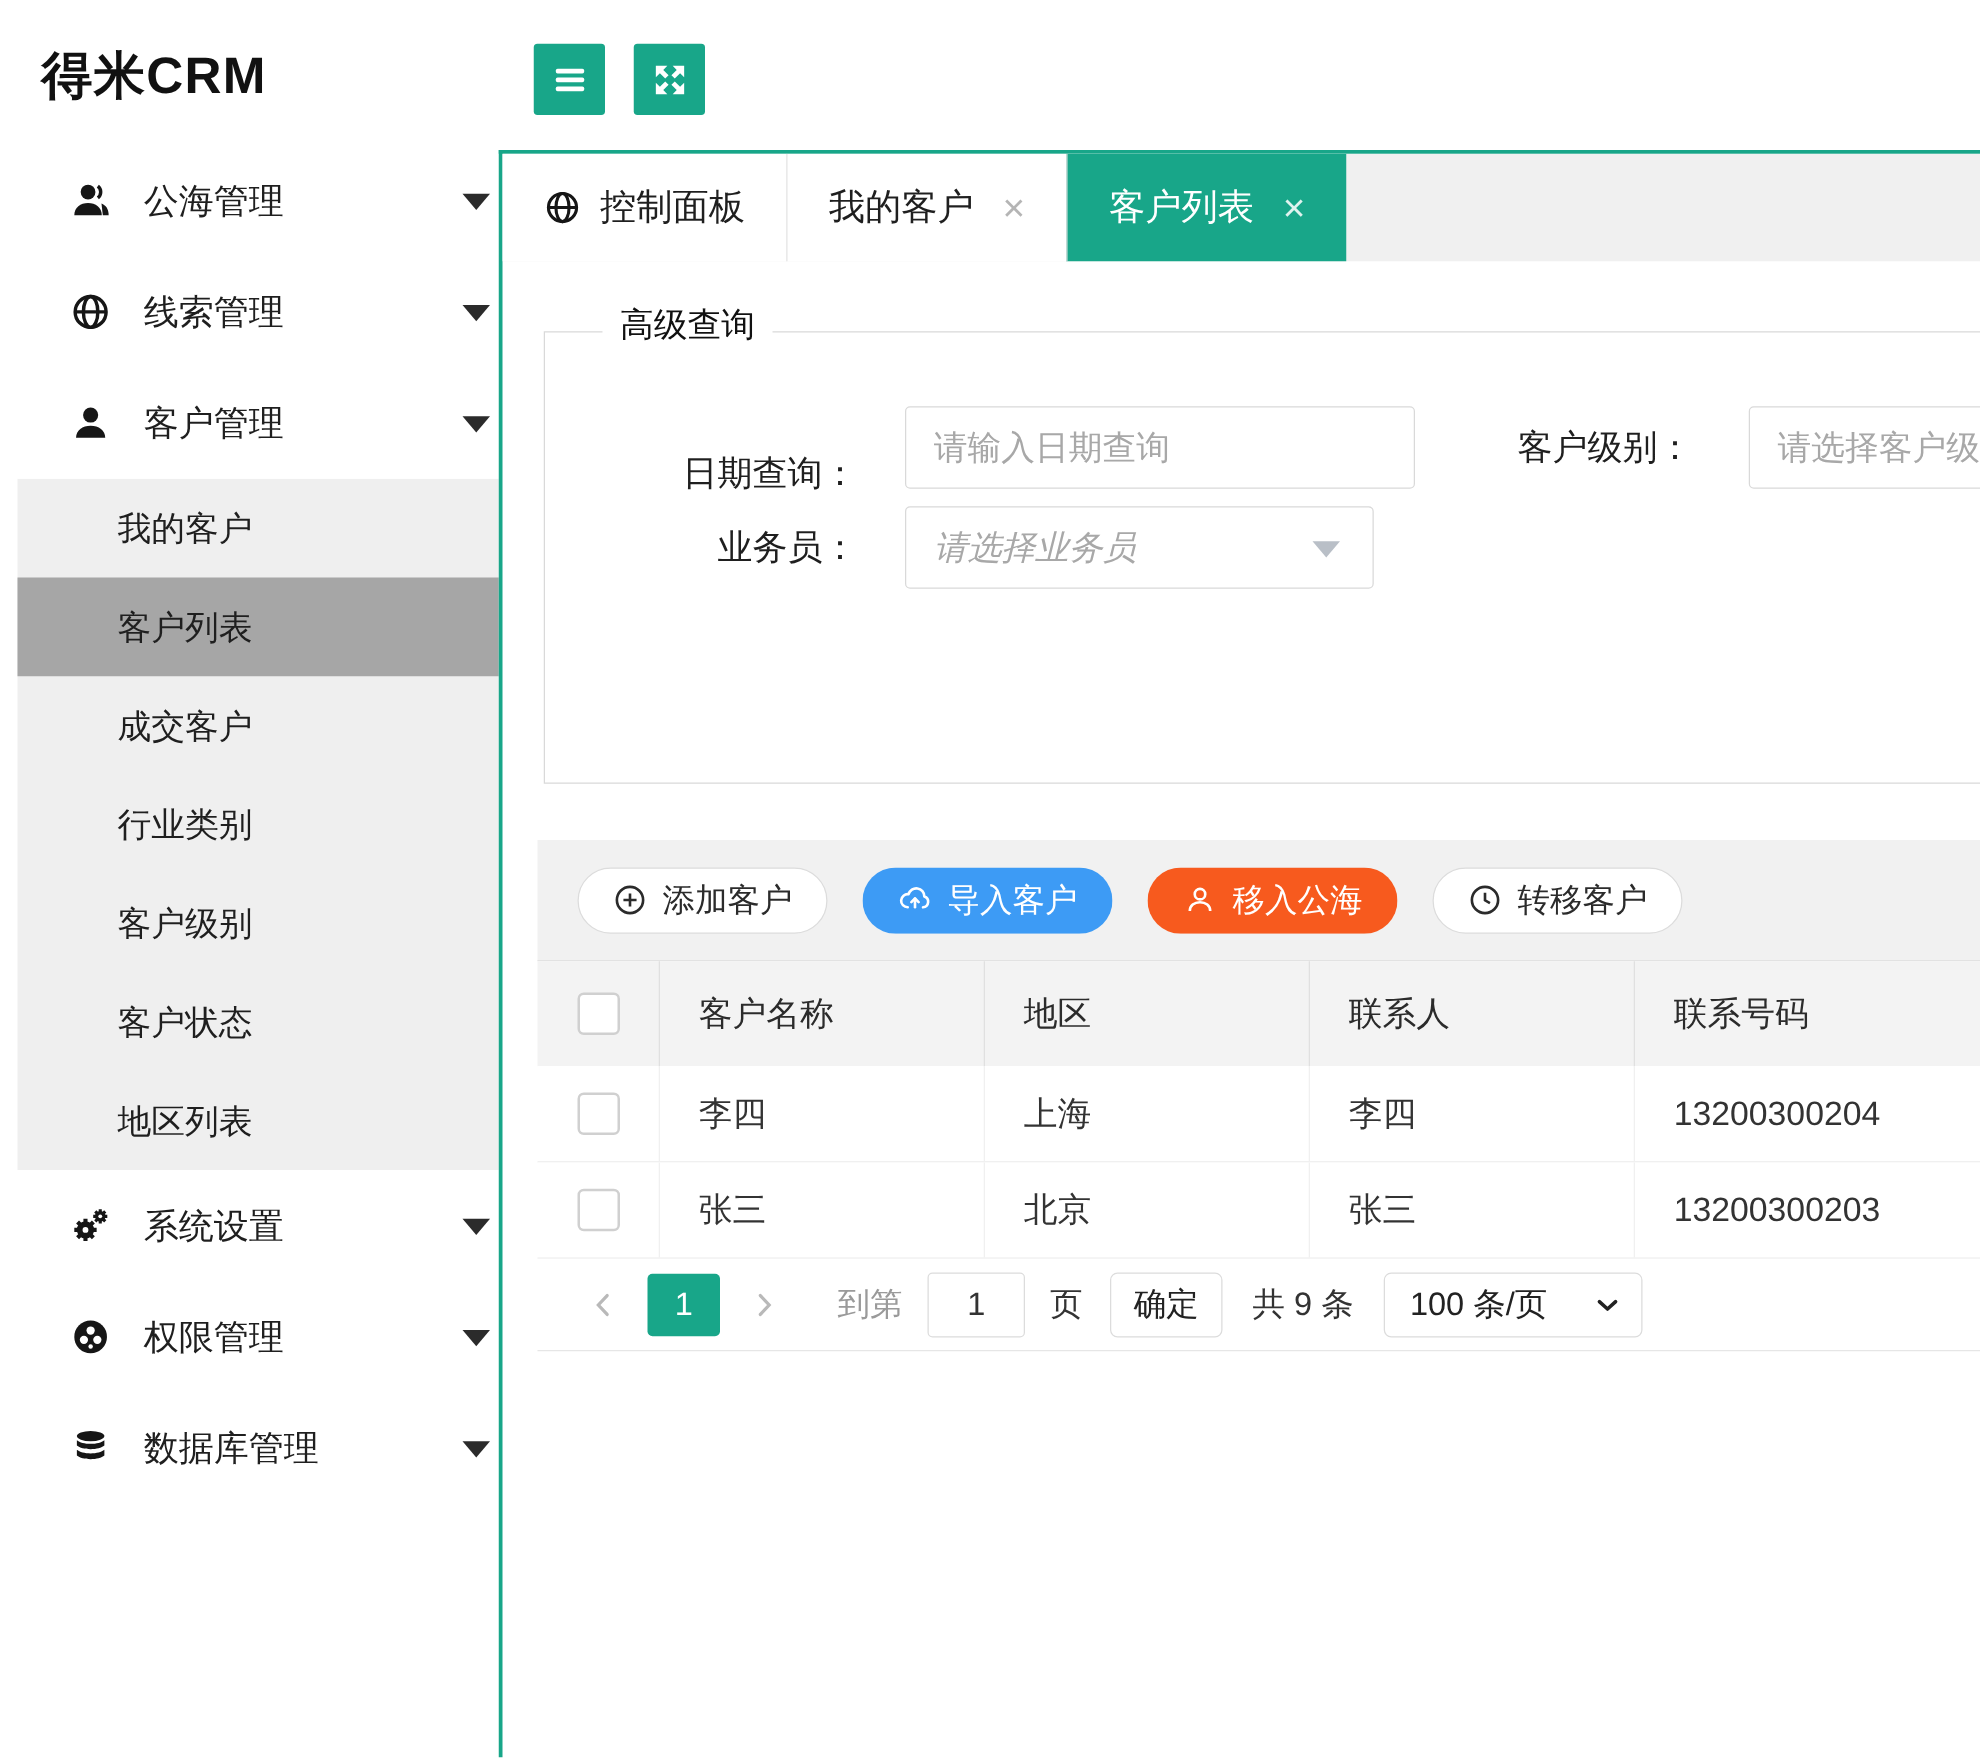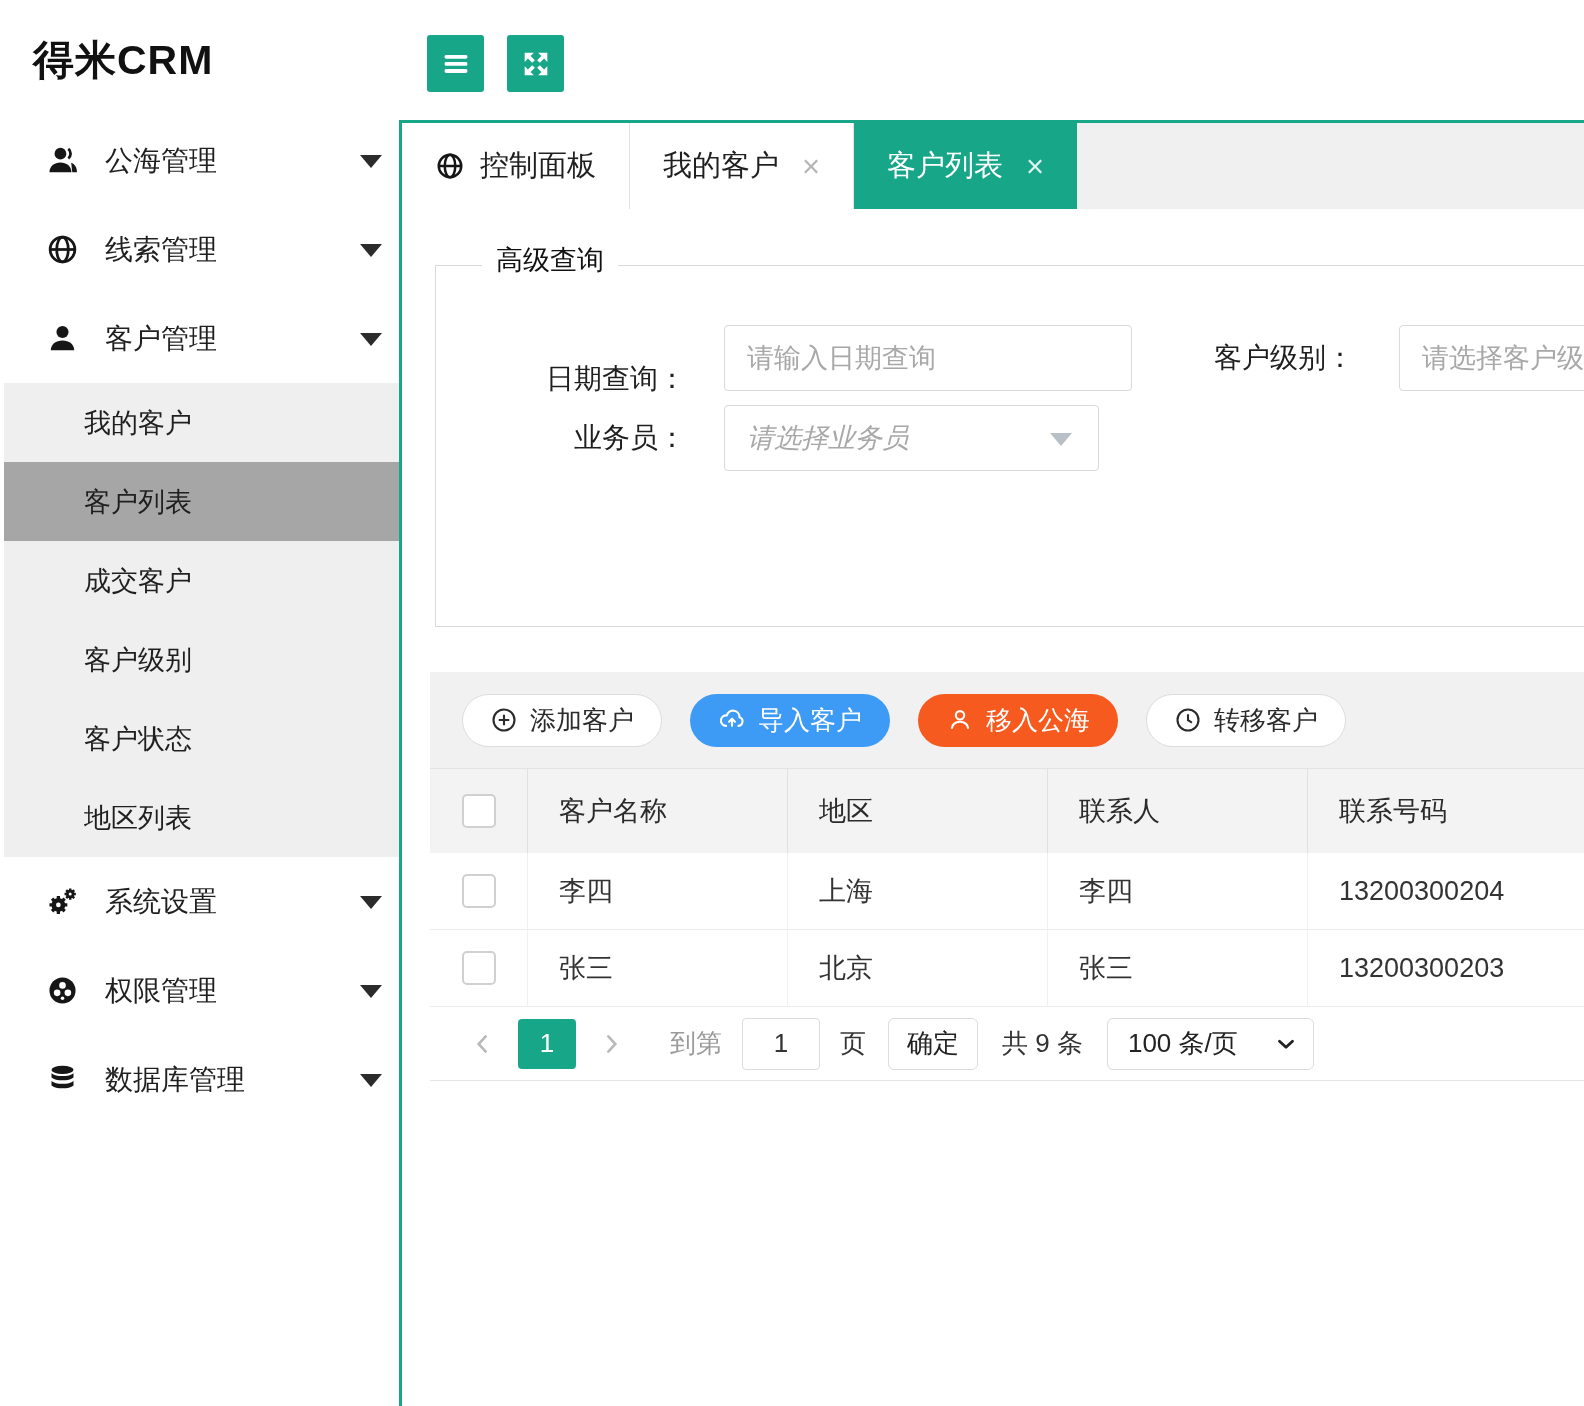--- a/index.html
+++ b/index.html
@@ -10,21 +10,21 @@
     --submenu-bg:#efefef;
   }
   *{margin:0;padding:0;box-sizing:border-box;}
   html,body{width:1584px;height:1406px;}
   body{position:relative;overflow:hidden;background:#fff;color:#222;
        font-family:"Liberation Sans","DejaVu Sans",sans-serif;}
 
   
   .sidebar{position:absolute;left:0;top:0;width:397px;height:1406px;background:#fff;}
   .logo{position:absolute;left:33px;top:33px;font-size:41px;font-weight:600;color:#111;letter-spacing:1px;}
-  .nav{position:absolute;left:4px;top:116px;width:100%;}
+  .nav{position:absolute;left:14px;top:116px;width:100%;}
   .nav-group{position:relative;display:flex;align-items:center;height:89px;padding-left:42px;
              font-size:28px;color:#1f1f1f;cursor:pointer;background:#fff;}
   .nav-icon{width:33px;height:33px;margin-right:26px;display:inline-flex;color:#161616;flex:none;}
   .nav-icon svg{width:100%;height:100%;}
   .caret{position:absolute;right:19px;top:50%;margin-top:-6px;width:0;height:0;
          border-left:11px solid transparent;border-right:11px solid transparent;border-top:13px solid #2b2b2b;}
   .submenu{background:var(--submenu-bg);}
   .submenu-item{display:flex;align-items:center;height:79px;padding-left:80px;font-size:27px;color:#1f1f1f;cursor:pointer;}
   .submenu-item.active{background:var(--sidebar-active);}
 
@@ -140,20 +140,21 @@
             <path d="M3.5 20.5c0-4.3 3.8-7 8.5-7s8.5 2.7 8.5 7z"></path>
           </svg>
         </span>
         <span class="nav-label">客户管理</span>
         <span class="caret"></span>
       </div>
       <div class="submenu">
         <div class="submenu-item">我的客户</div>
         <div class="submenu-item active">客户列表</div>
         <div class="submenu-item">成交客户</div>
+        <div class="submenu-item">行业类别</div>
         <div class="submenu-item">客户级别</div>
         <div class="submenu-item">客户状态</div>
         <div class="submenu-item">地区列表</div>
       </div>
       <div class="nav-group">
         <span class="nav-icon">
           <svg viewBox="0 0 24 24" fill="currentColor">
             <circle cx="9" cy="14.5" r="5"></circle>
             <g stroke="currentColor" stroke-width="2.4">
               <path d="M9 8v13M2.5 14.5h13M4.4 9.9l9.2 9.2M13.6 9.9l-9.2 9.2"></path>

